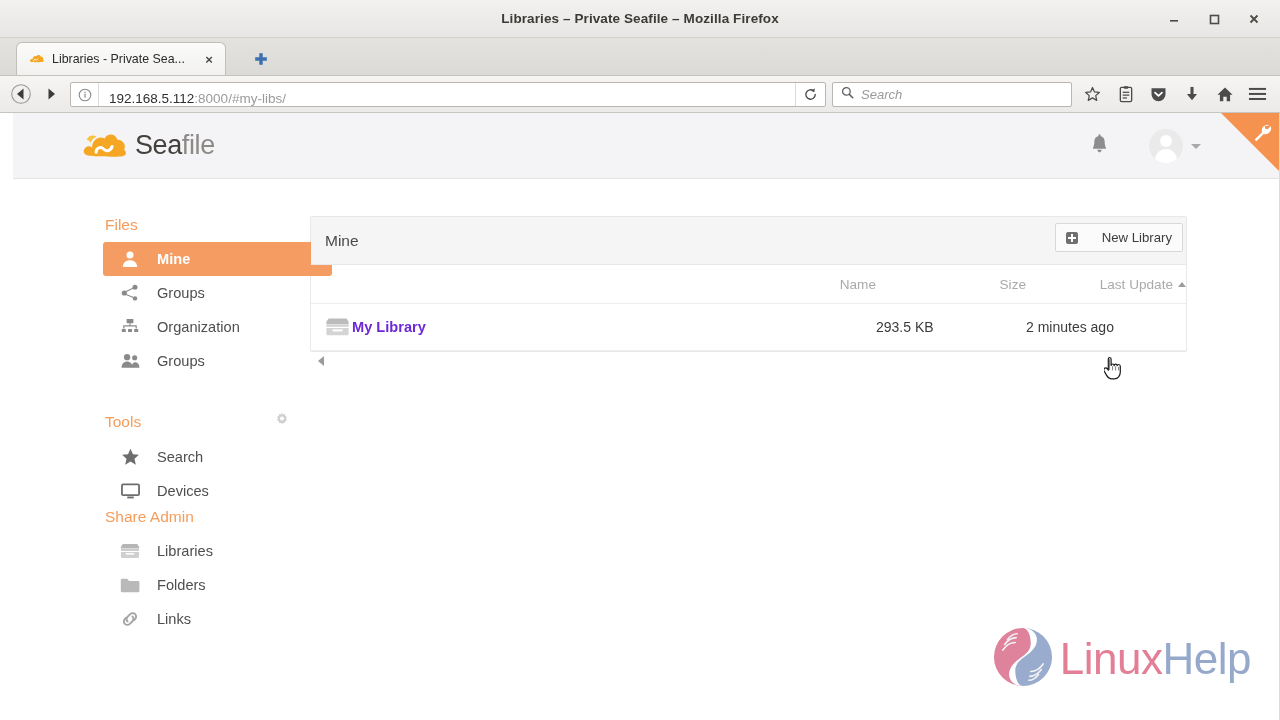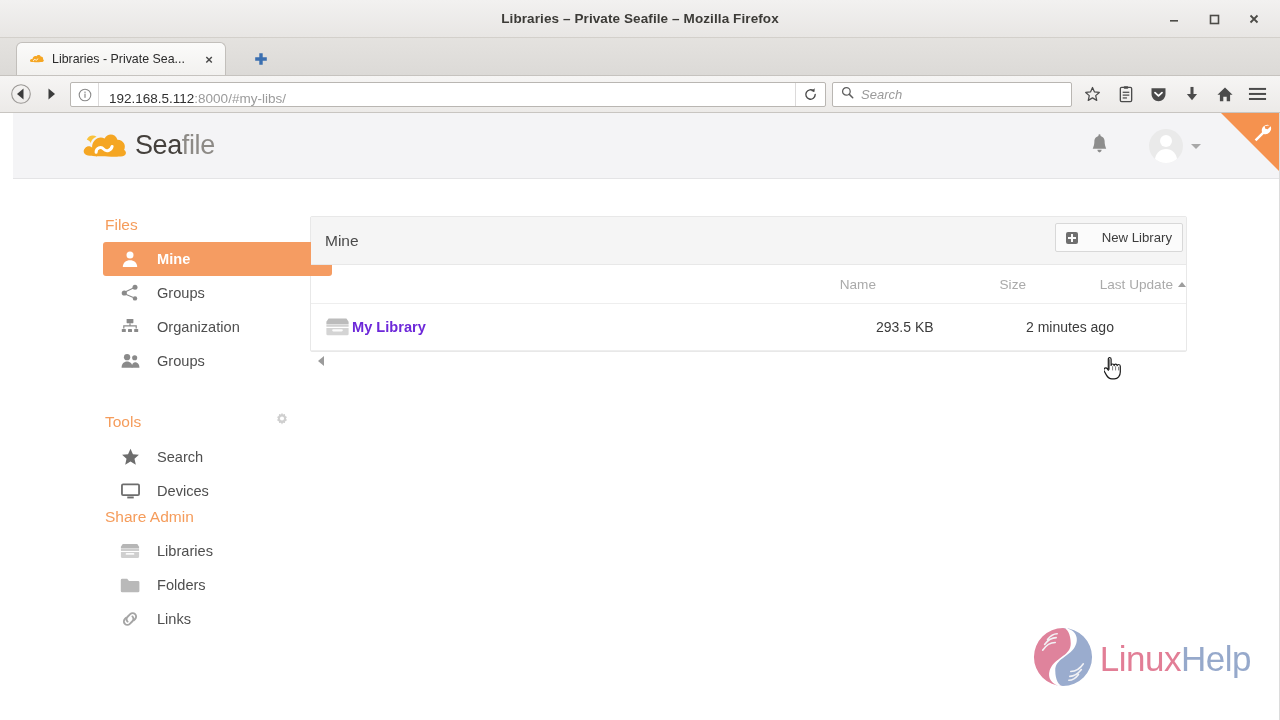--- a/index.html
+++ b/index.html
@@ -361,21 +361,21 @@
   }
 
   
   .watermark {
     position: absolute;
     right: 42px; bottom: 28px;
     display: flex; align-items: center; gap: 6px;
     opacity: 0.93;
   }
   .wm-text {
-    font-size: 35px;
+    font-size: 44px;
     letter-spacing: -0.5px;
     text-align: center;
   }
   .wm-text .lx { color: #e0758f; }
   .wm-text .hp { color: #8fa3c8; }
 </style>
 </head>
 <body>
 
 <div class="window">

